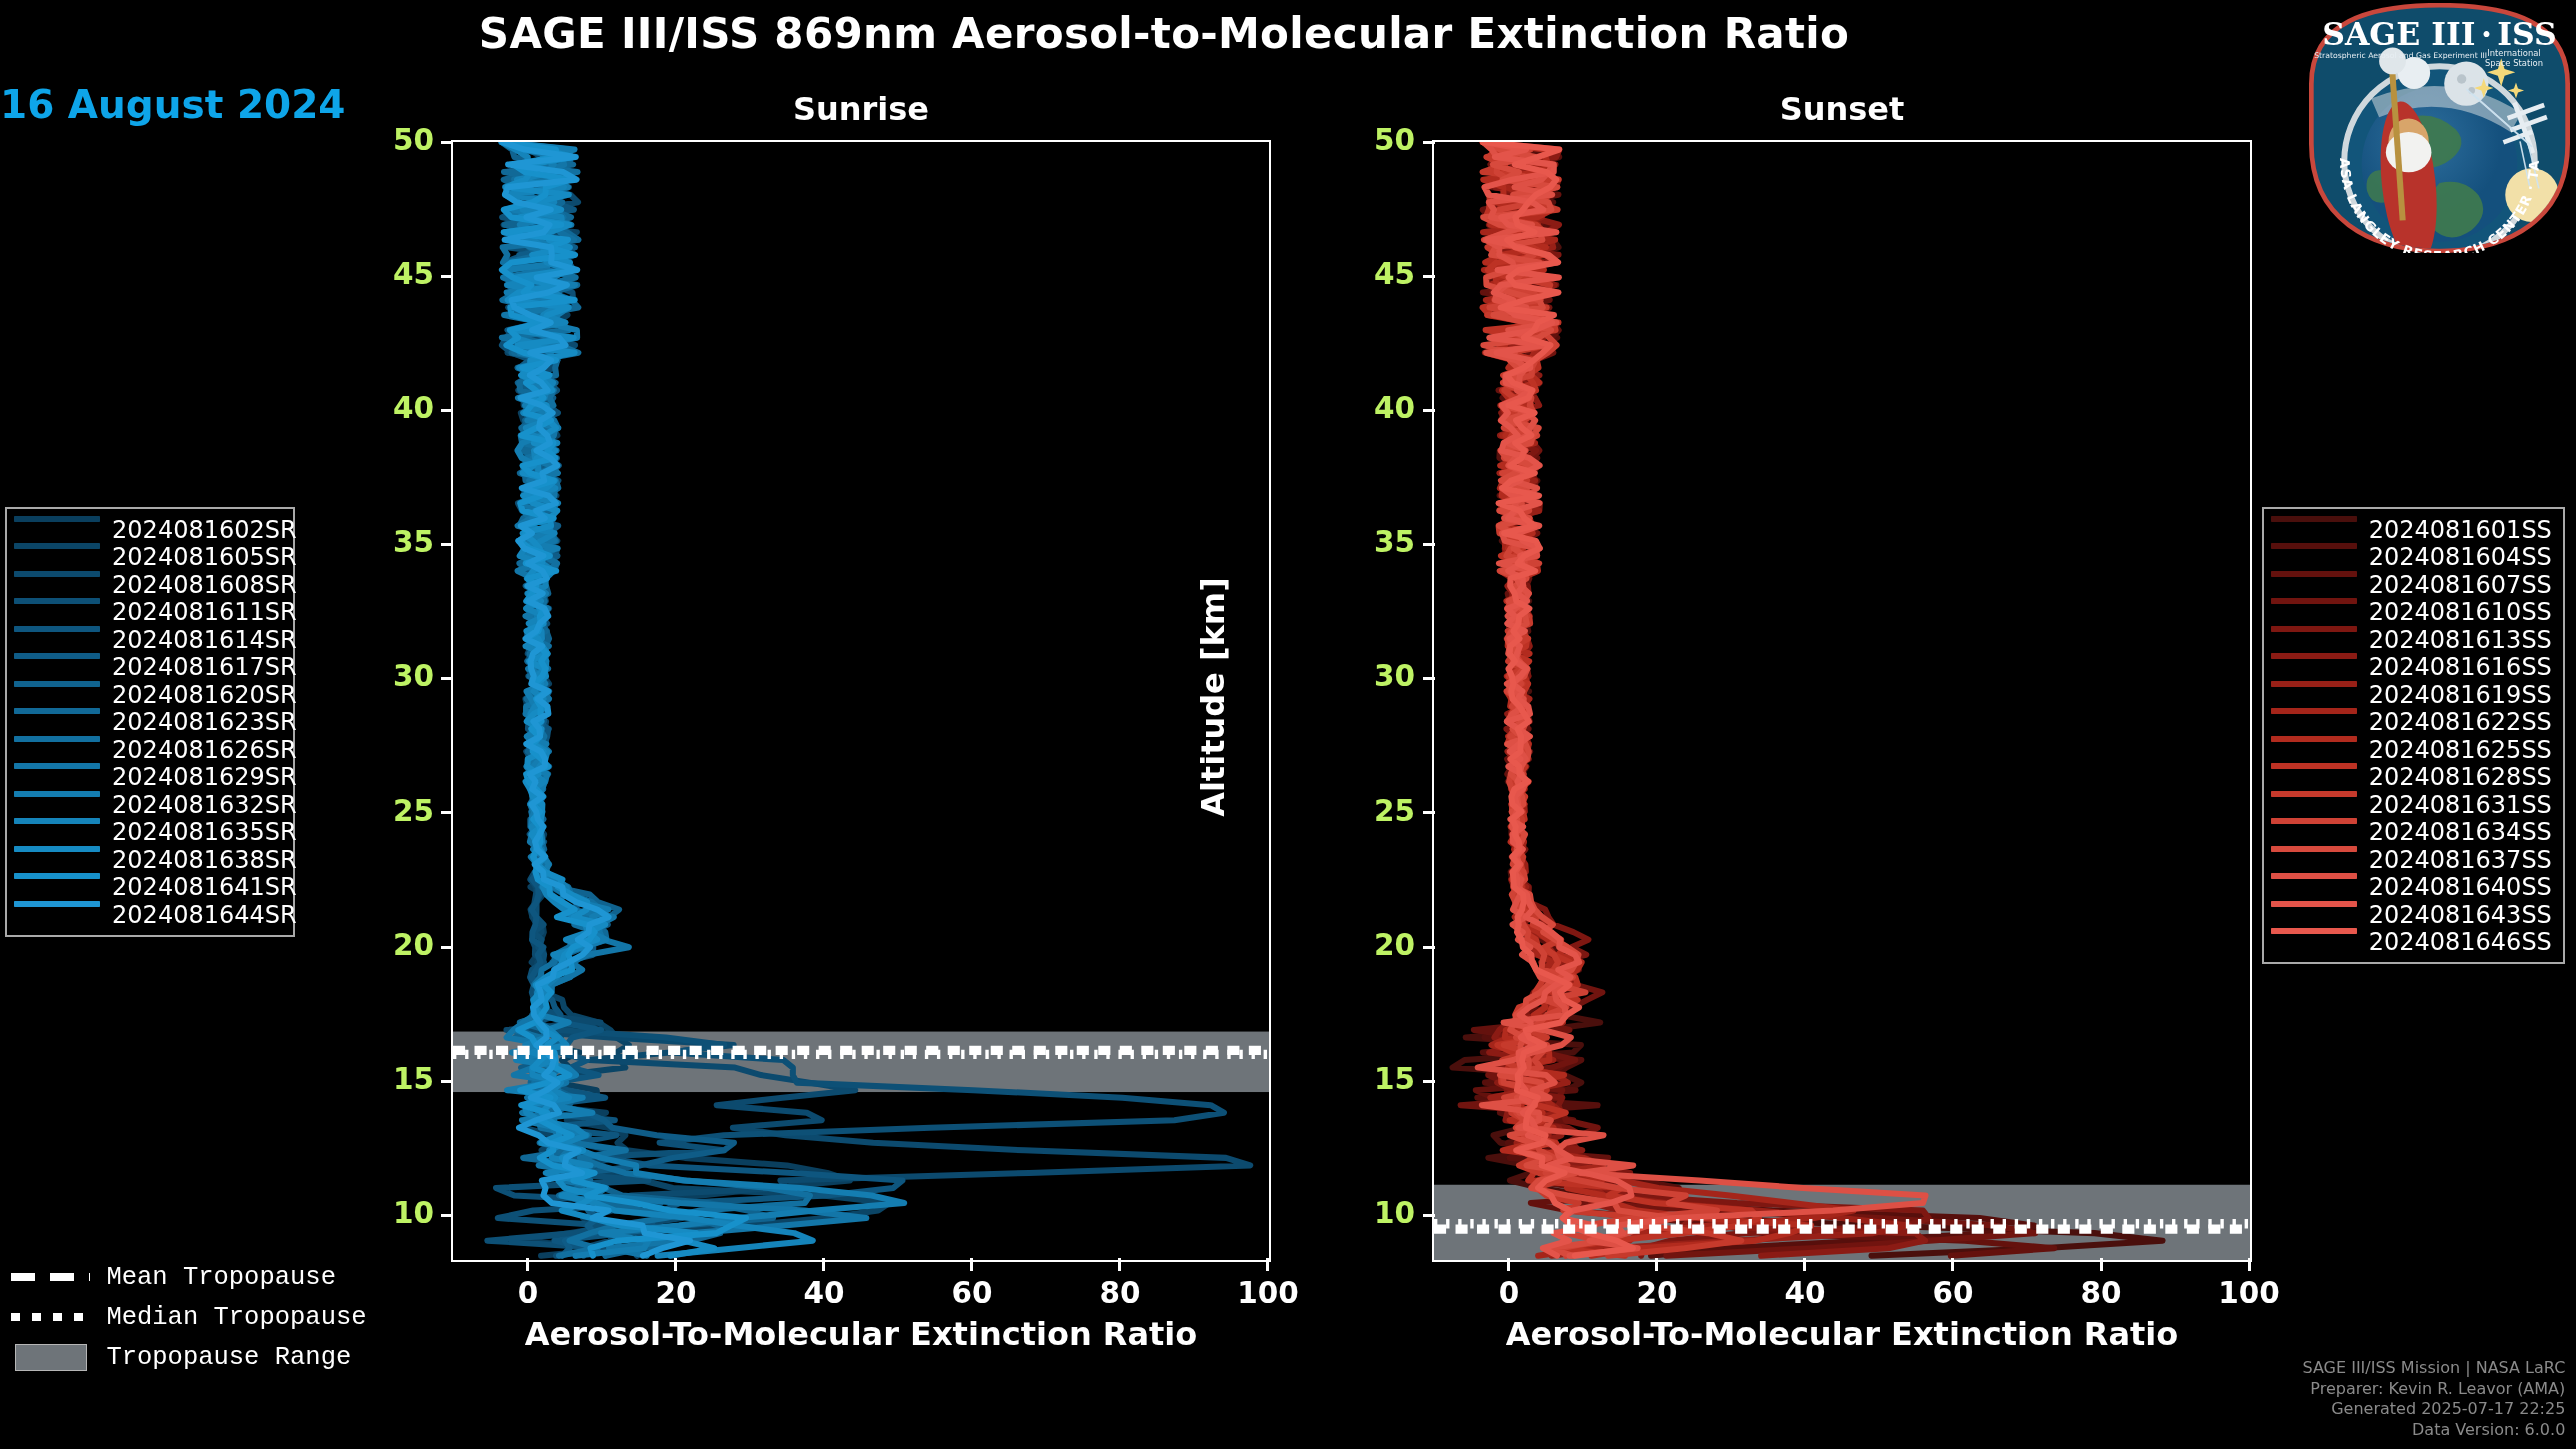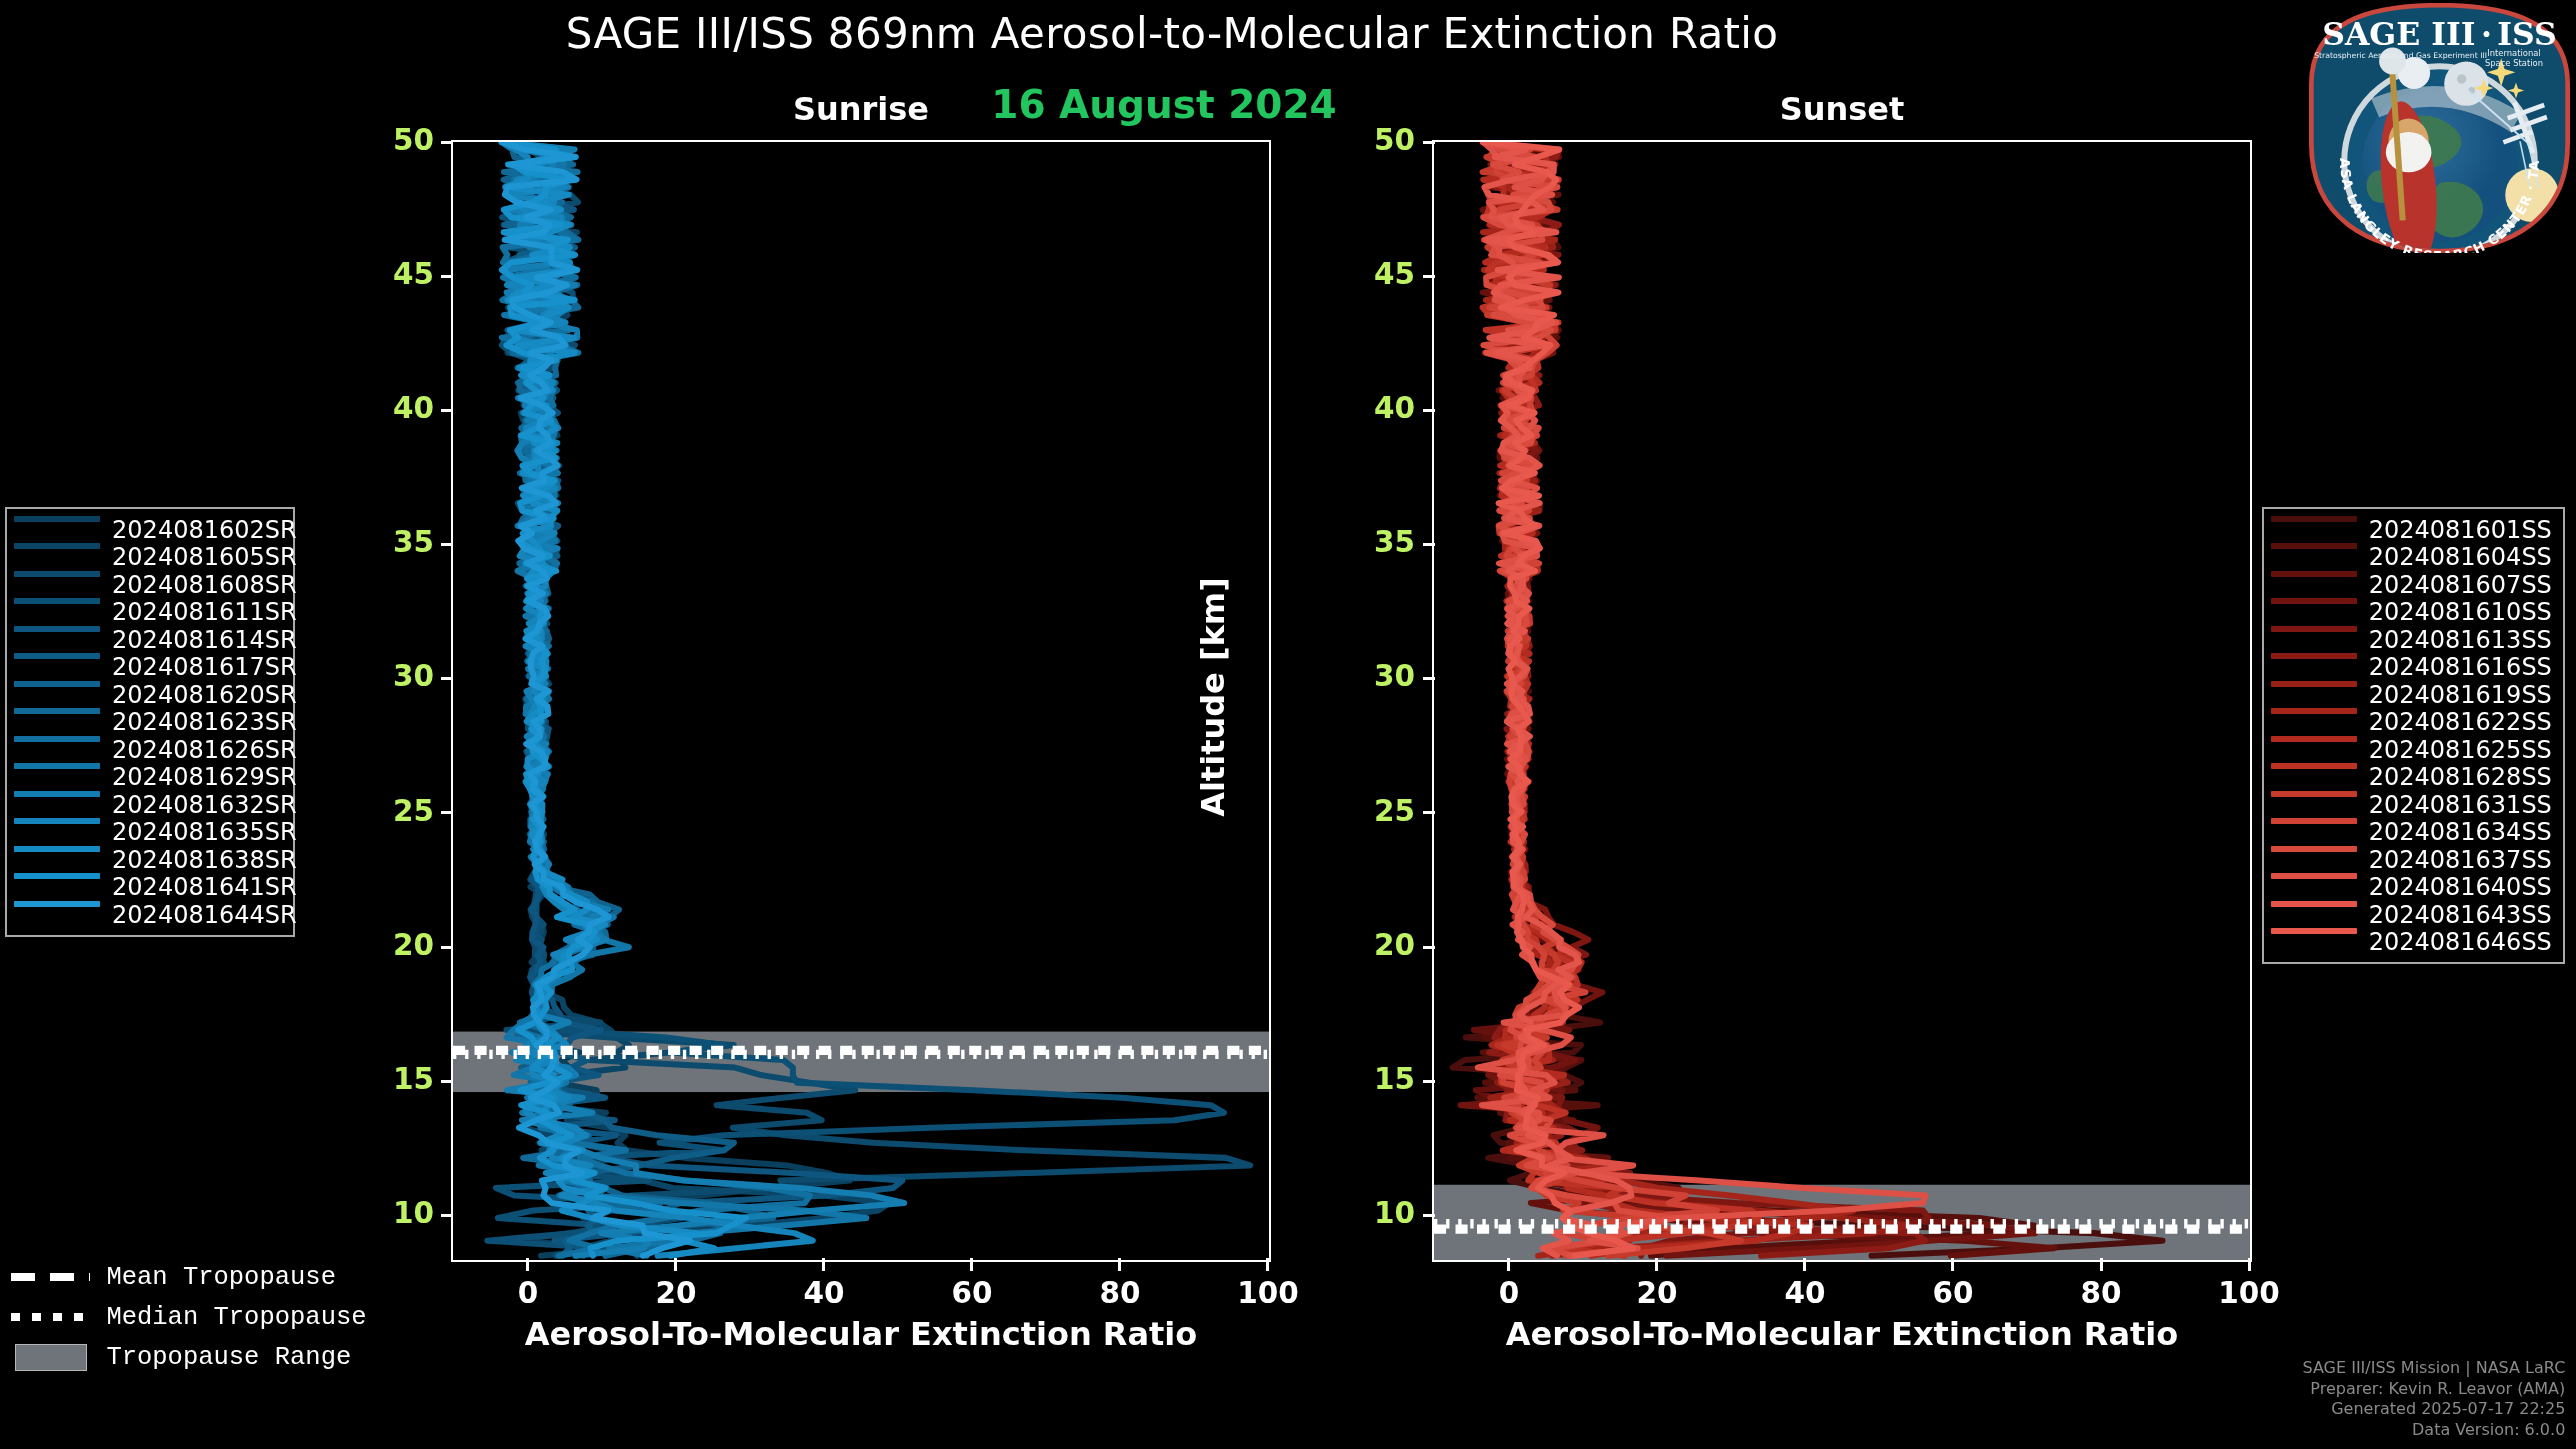--- a/index.html
+++ b/index.html
@@ -6,27 +6,26 @@
   html,body{margin:0;padding:0;background:#000;}
   body{
     width:2576px;height:1449px;position:relative;overflow:hidden;
     font-family:"DejaVu Sans","Liberation Sans",sans-serif;color:#fff;
   }
   .root{position:absolute;inset:0;background:#000;}
 
   
   #main-title{
     position:absolute;left:0;top:9.4px;width:2328px;text-align:center;
-    font-size:42px;font-weight:normal;letter-spacing:0.3px;color:#fff;
+    font-size:42px;font-weight:bold;letter-spacing:0.3px;color:#fff;
     font-family:"DejaVu Sans","Liberation Sans",sans-serif;
-    margin-left:8px;
   }
   #sub-title{
-    position:absolute;left:0;top:82px;width:2328px;text-align:center;
-    font-size:39px;font-weight:bold;color:#22c55e;
+    position:absolute;left:0;top:82px;width:2328px;
+    font-size:39px;font-weight:bold;color:#0ea5e9;
   }
   .panel-title{
     position:absolute;font-size:32px;font-weight:bold;color:#fff;text-align:center;
   }
   #title-sunrise{left:451px;top:90px;width:820px;}
   #title-sunset{left:1432px;top:90px;width:820px;}
 
   
   .plot-frame{
     position:absolute;border:2.7px solid #ffffff;box-sizing:border-box;

